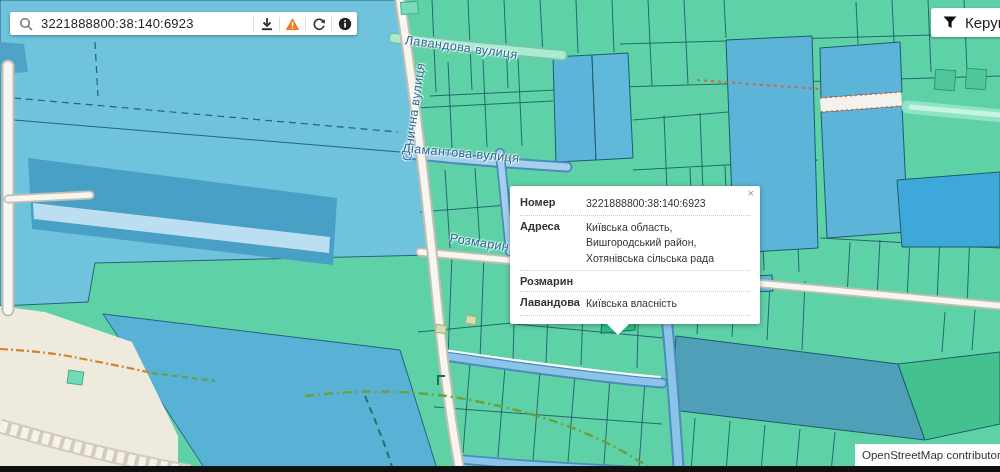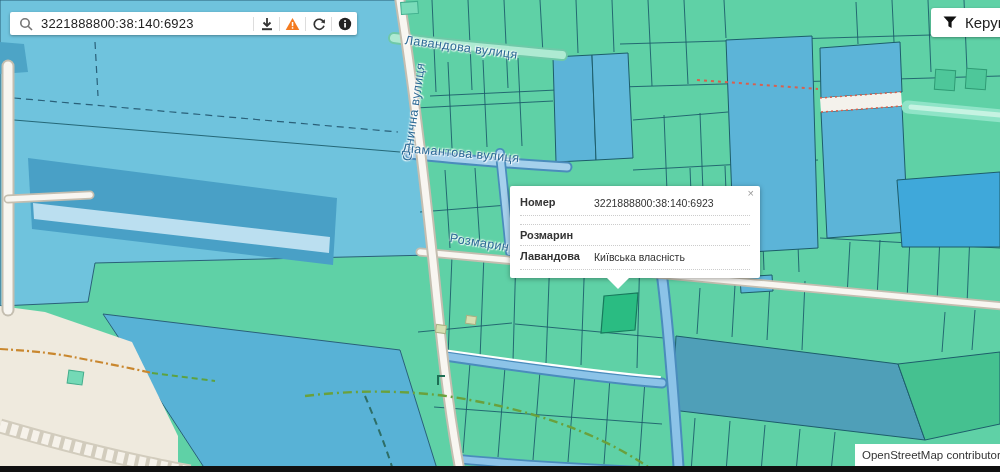--- a/index.html
+++ b/index.html
@@ -22,21 +22,21 @@
   .sb-sep{width:1px;height:14px;background:#ddd;}
   .sb-btn{width:25px;height:23px;display:flex;align-items:center;justify-content:center;cursor:pointer;}
 
   .layers-btn{position:absolute;left:931px;top:8px;height:29px;width:120px;background:#fff;
     border-radius:3px;box-shadow:0 1px 3px rgba(0,0,0,.35);display:flex;align-items:center;
     padding:0 0 0 12px;z-index:20;font-size:15px;color:#222;gap:8px;cursor:pointer;}
 
   .popup{position:absolute;left:510px;top:186px;width:250px;background:#fff;border-radius:2px;
     box-shadow:0 1px 5px rgba(0,0,0,.35);z-index:30;padding:6px 10px 8px;box-sizing:border-box;}
   .popup-close{position:absolute;top:2px;right:6px;font-size:11px;color:#999;cursor:pointer;line-height:1;}
-  .p-row{display:flex;gap:16px;padding:4px 0;border-bottom:1px dotted #ccc;}
+  .p-row{display:flex;gap:8px;padding:4px 0;border-bottom:1px dotted #ccc;}
   .p-row:last-child{border-bottom:none;}
   .p-label{width:58px;min-width:58px;font-weight:bold;font-size:11px;color:#333;}
   .p-value{font-size:10.5px;color:#333;line-height:1.45;}
   .popup-pointer{position:absolute;left:96px;bottom:-11px;width:0;height:0;
     border-left:12px solid transparent;border-right:12px solid transparent;border-top:12px solid #fff;}
 
   .attribution{position:absolute;left:855px;top:444px;height:22px;width:150px;background:#fff;
     display:flex;align-items:center;padding-left:7px;z-index:15;overflow:hidden;}
   .attr-text{font-size:11.5px;color:#333;white-space:nowrap;}
 
@@ -207,20 +207,22 @@
   <span>Керува</span>
 </div>
 
 <div class="popup">
   <span class="popup-close">×</span>
   <div class="p-row">
     <span class="p-label">Номер</span>
     <span class="p-value">3221888800:38:140:6923</span>
   </div>
   <div class="p-row">
+    <span class="p-label">Адреса</span>
+    <span class="p-value">Київська область, Вишгородський район, Хотянівська сільська рада</span>
   </div>
   <div class="p-row">
     <span class="p-label">Розмарин</span>
   </div>
   <div class="p-row">
     <span class="p-label">Лавандова</span>
     <span class="p-value">Київська власність</span>
   </div>
   <div class="popup-pointer"></div>
 </div>

